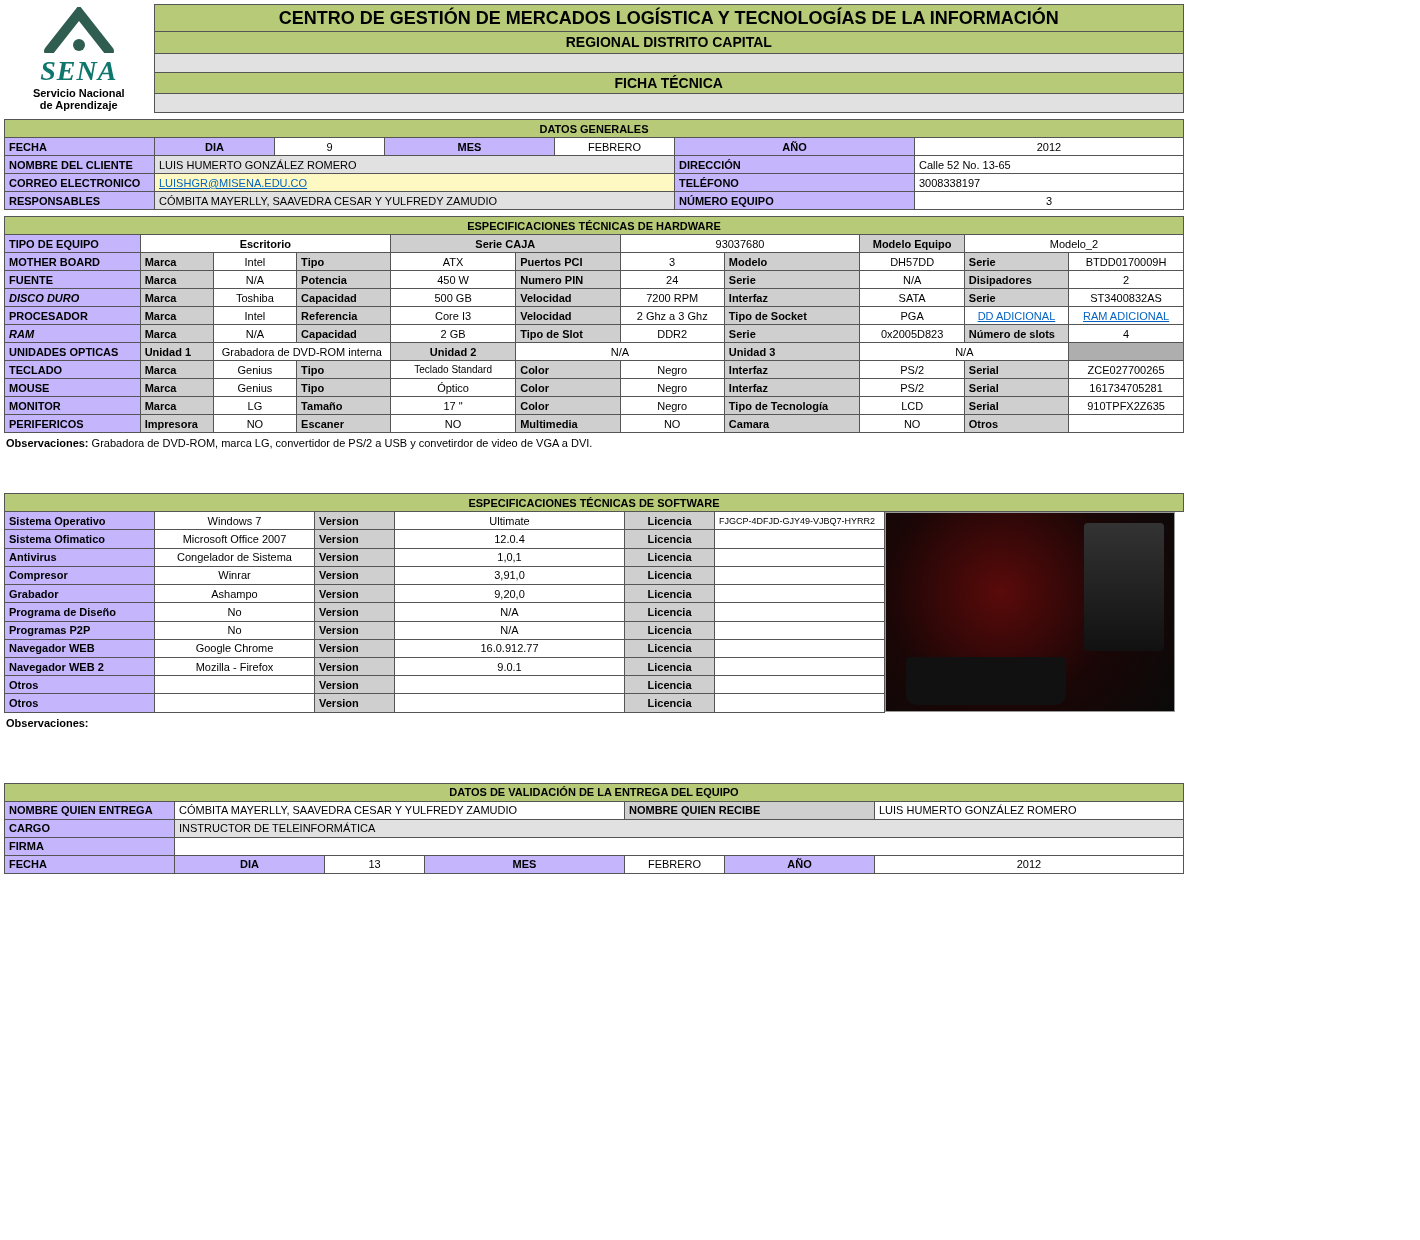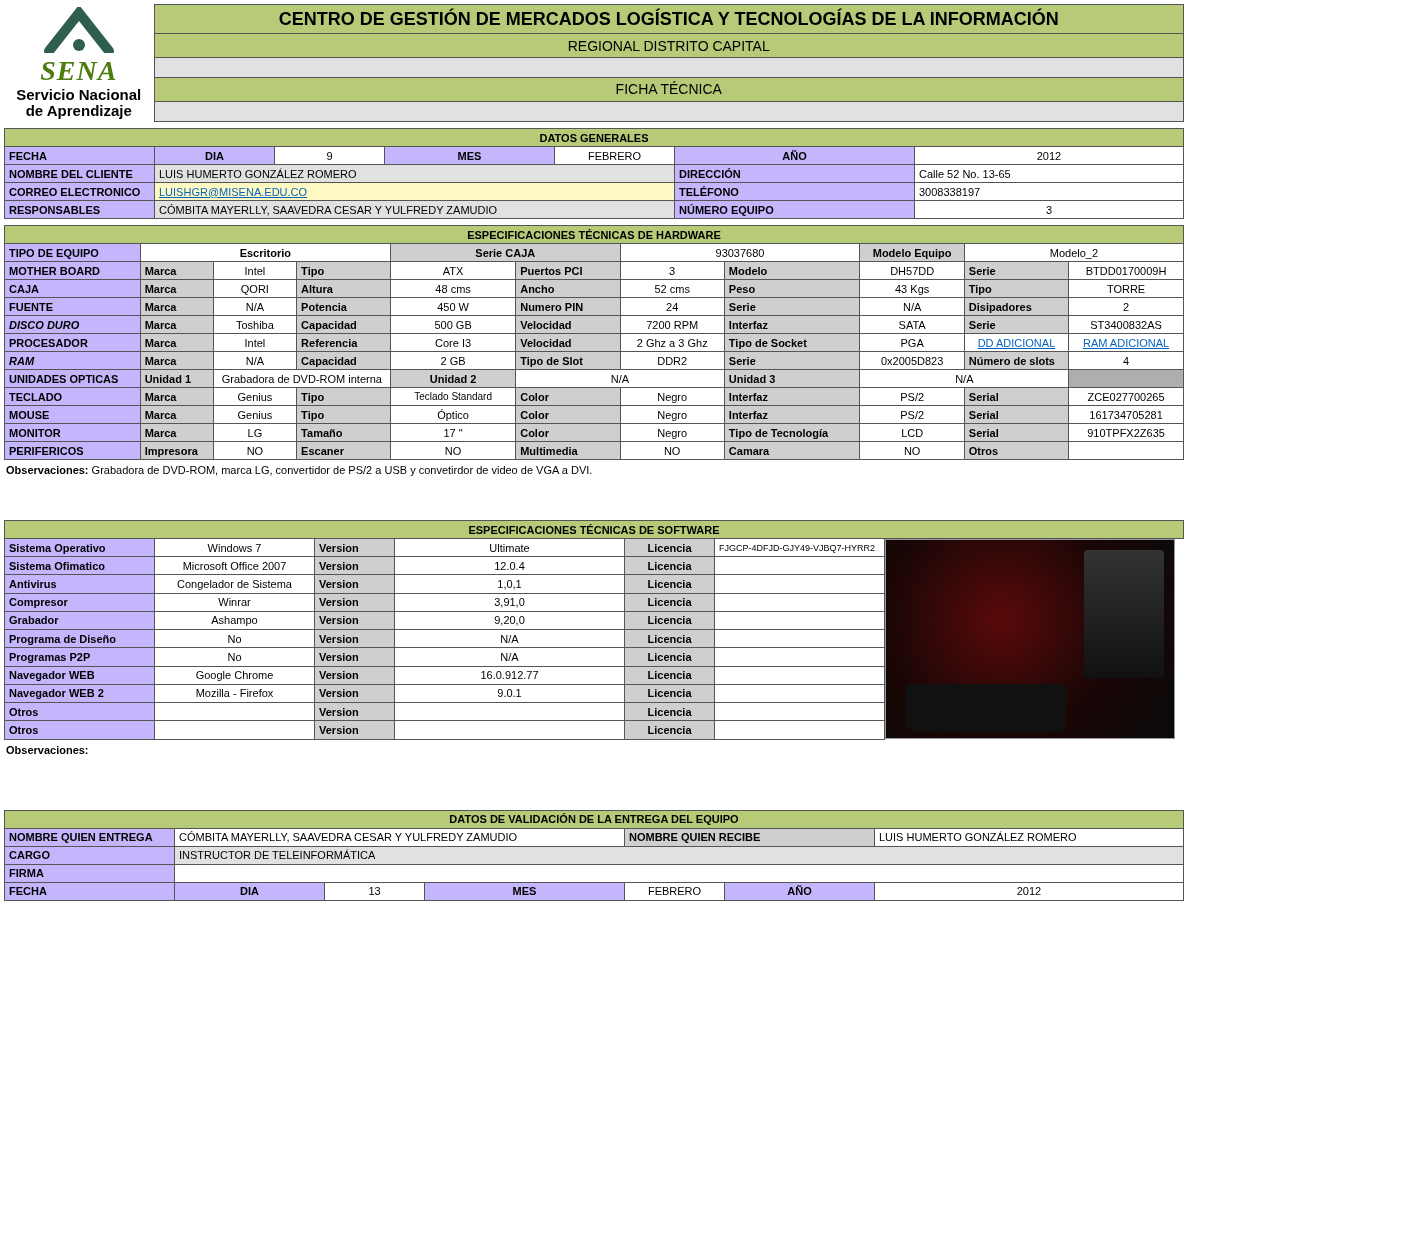--- a/index.html
+++ b/index.html
@@ -1,35 +1,35 @@
 <!DOCTYPE html>
 <html><head>
 <meta charset="utf-8">
 <style>
   * { box-sizing: border-box; margin: 0; padding: 0; }
   body { font-family: Arial, sans-serif; font-size: 11px; background:#fff; color:#000; width:1420px; }
   .page { width:1180px; margin:4px; }
   table { border-collapse: collapse; width:100%; table-layout:fixed; }
   td { border:1px solid #555; padding:2px 4px; height:18px; overflow:hidden; white-space:nowrap; }
   .hdr-title { background:#b6ca78; font-weight:bold; text-align:center; font-size:18px; }
-  .hdr-sub { background:#b6ca78; font-weight:normal; text-align:center; font-size:14px; }
+  .hdr-sub { background:#b6ca78; font-weight:bold; text-align:center; font-size:14px; }
   .section-bar { background:#b6ca78; font-weight:bold; text-align:center; }
   .lbl-green { background:#c4b5fd; font-weight:bold; text-align:left; }
   .lbl-dgrey { background:#cfcfcf; font-weight:bold; }
   .lbl-lgrey { background:#e7e7e7; }
   .val { background:#fff; text-align:center; }
   .valL { background:#fff; text-align:left; }
   .grey { background:#e1e1e1;margin-top:30px; }
   .grey2 { background:#fef9c3; }
   .darkband { background:#aeaeae; }
   .link { color:#0563c1; text-decoration:underline; }
   .logo-box { text-align:center; vertical-align:middle; }
   .sena-logo { display:inline-block; text-align:center; }
-  .sena-word { font-family:Georgia,serif; font-size:28px; font-weight:bold; font-style:italic; color:#4d7c0f; letter-spacing:1px; }
-  .sena-sub { font-size:15px; font-weight:bold; color:#000; line-height:1.1; }
+  .sena-word { font-family:Georgia,serif; font-size:28px; font-weight:bold; font-style:italic; color:#0f766e; letter-spacing:1px; }
+  .sena-sub { font-size:11px; font-weight:bold; color:#000; line-height:1.1; }
   .obs { font-size:11px; padding:4px 2px; }
   .spacer { height:6px; }
   .pcimg { width:290px; height:200px; background:radial-gradient(circle at 40% 40%, #5a0a0a 0%, #1a0606 55%, #0a0a0a 100%); border:1px solid #999; position:relative; }
   .pcimg::after { content:""; position:absolute; right:10px; top:10px; bottom:60px; width:80px; background:linear-gradient(#333,#111); border-radius:4px; }
   .pcimg::before { content:""; position:absolute; left:20px; bottom:6px; width:160px; height:48px; background:#111; border-radius:4px 4px 10px 10px; }
   .nob { border:none !important; }
 </style>
 </head>
 <body>
 <div class="page">
@@ -160,33 +160,20 @@
     <td class="val">Intel</td>
     <td class="lbl-dgrey">Tipo</td>
     <td class="val">ATX</td>
     <td class="lbl-dgrey">Puertos PCI</td>
     <td class="val">3</td>
     <td class="lbl-dgrey">Modelo</td>
     <td class="val">DH57DD</td>
     <td class="lbl-dgrey">Serie</td>
     <td class="val">BTDD0170009H</td>
   </tr>
-  <tr>
-    <td class="lbl-green">CAJA</td>
-    <td class="lbl-dgrey">Marca</td>
-    <td class="val">QORI</td>
-    <td class="lbl-dgrey">Altura</td>
-    <td class="val">48 cms</td>
-    <td class="lbl-dgrey">Ancho</td>
-    <td class="val">52 cms</td>
-    <td class="lbl-dgrey">Peso</td>
-    <td class="val">43 Kgs</td>
-    <td class="lbl-dgrey">Tipo</td>
-    <td class="val">TORRE</td>
-  </tr>
   <tr class="grey">
     <td class="lbl-green">FUENTE</td>
     <td class="lbl-dgrey">Marca</td>
     <td class="val">N/A</td>
     <td class="lbl-dgrey">Potencia</td>
     <td class="val">450 W</td>
     <td class="lbl-dgrey">Numero PIN</td>
     <td class="val">24</td>
     <td class="lbl-dgrey">Serie</td>
     <td class="val">N/A</td>

